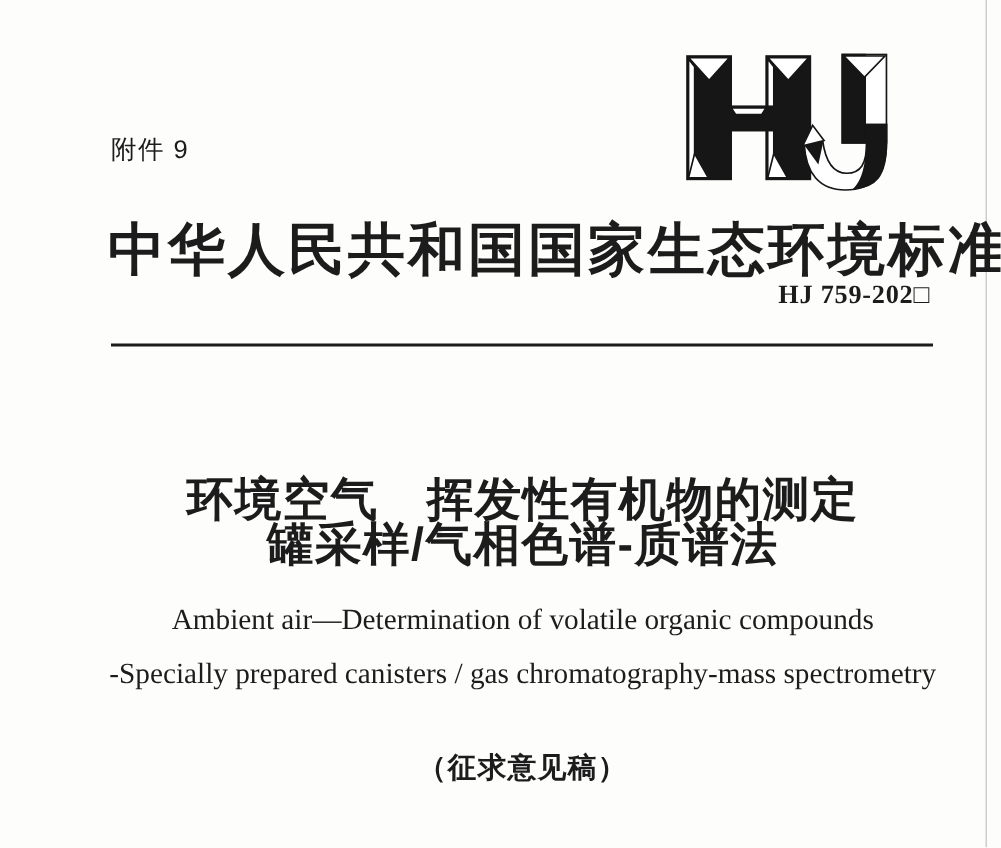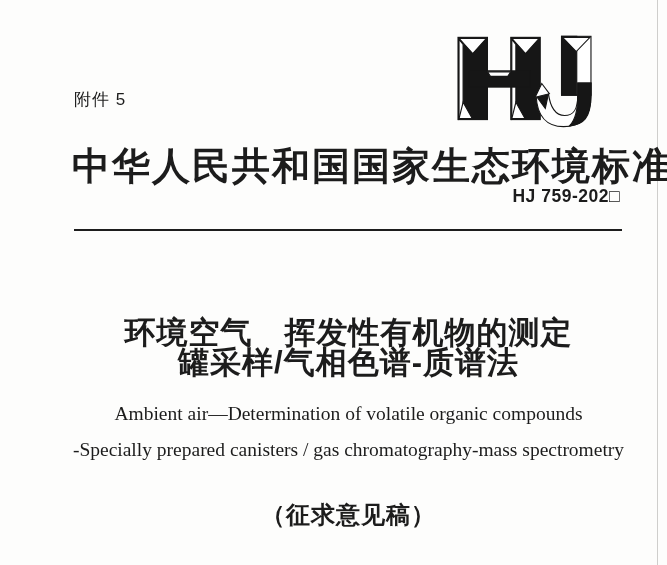--- a/index.html
+++ b/index.html
@@ -20,50 +20,50 @@
   .logo{
     position:absolute;left:457px;top:34px;width:136px;height:94px;
   }
   .heading{
     position:absolute;left:72px;top:141px;width:524px;
     font-family:"Liberation Serif",serif;font-weight:600;
     font-size:38px;letter-spacing:2px;white-space:nowrap;
   }
   .std-num{
     position:absolute;right:47px;top:186px;text-align:center;
-    font-family:Liberation Sans, sans-serif;line-height:20px;
+    font-family:Liberation Serif, serif;line-height:20px;
   }
   .std-num .num{font-size:17.5px;font-weight:600;letter-spacing:0.5px;}
   .std-num .replaces{font-size:16px;font-weight:500;margin-top:2px;letter-spacing:0.5px;}
   .rule{
     position:absolute;left:74px;top:229px;width:548px;height:2px;
     background:#1d1d1d;
   }
   .center-block{position:absolute;left:30px;top:0;width:637px;}
   .center-block > div{position:absolute;left:0;width:100%;text-align:center;}
   .title-zh{
     font-weight:bold;font-size:31px;letter-spacing:1px;white-space:nowrap;
   }
   .title-zh.l1{top:312px;}
   .title-zh.l2{top:342px;}
   .title-en{
     font-family:"Liberation Serif",serif;font-size:19.5px;white-space:nowrap;
   }
   .title-en.l1{top:403px;}
   .title-en.l2{top:439px;}
   .draft{
-    top:499px;font-weight:bold;font-size:24px;letter-spacing:1px;
+    top:499px;font-weight:bold;font-size:19px;letter-spacing:1px;
   }
 </style>
 </head>
 <body>
 
 <div class="page-edge"></div>
 
-<div class="attachment">附件 5</div>
+<div class="attachment">附件 9</div>
 
 <svg class="logo" viewBox="0 0 134 92" xmlns="http://www.w3.org/2000/svg">
   <g stroke="#161616" stroke-width="1.1" stroke-linejoin="miter">
 
     <rect x="1" y="3" width="29" height="81" fill="#161616"></rect>
     <path d="M2,4 L29,4 L15.5,19 Z" fill="#ffffff"></path>
     <path d="M2,5 L6,10 L6,77 L2,83 Z" fill="#ffffff"></path>
     <path d="M2,83 L15,83 L6,67 Z" fill="#ffffff"></path>
 
     <rect x="53" y="3" width="29" height="81" fill="#161616"></rect>

